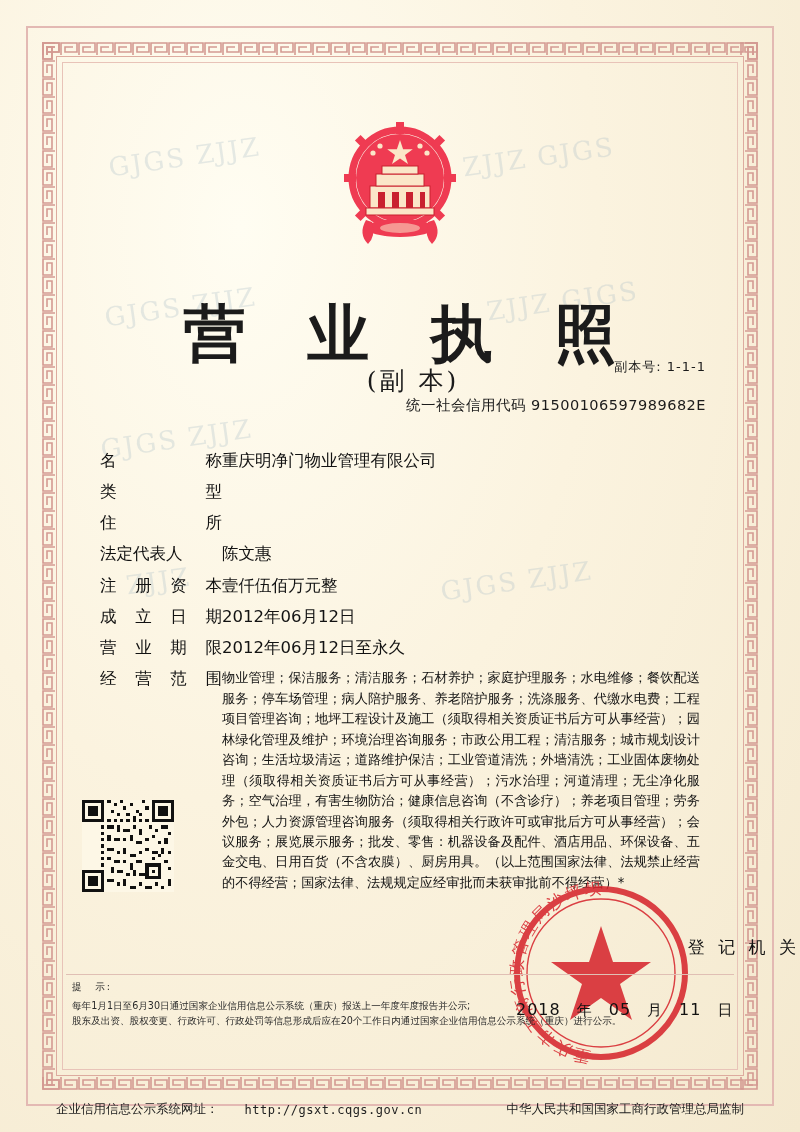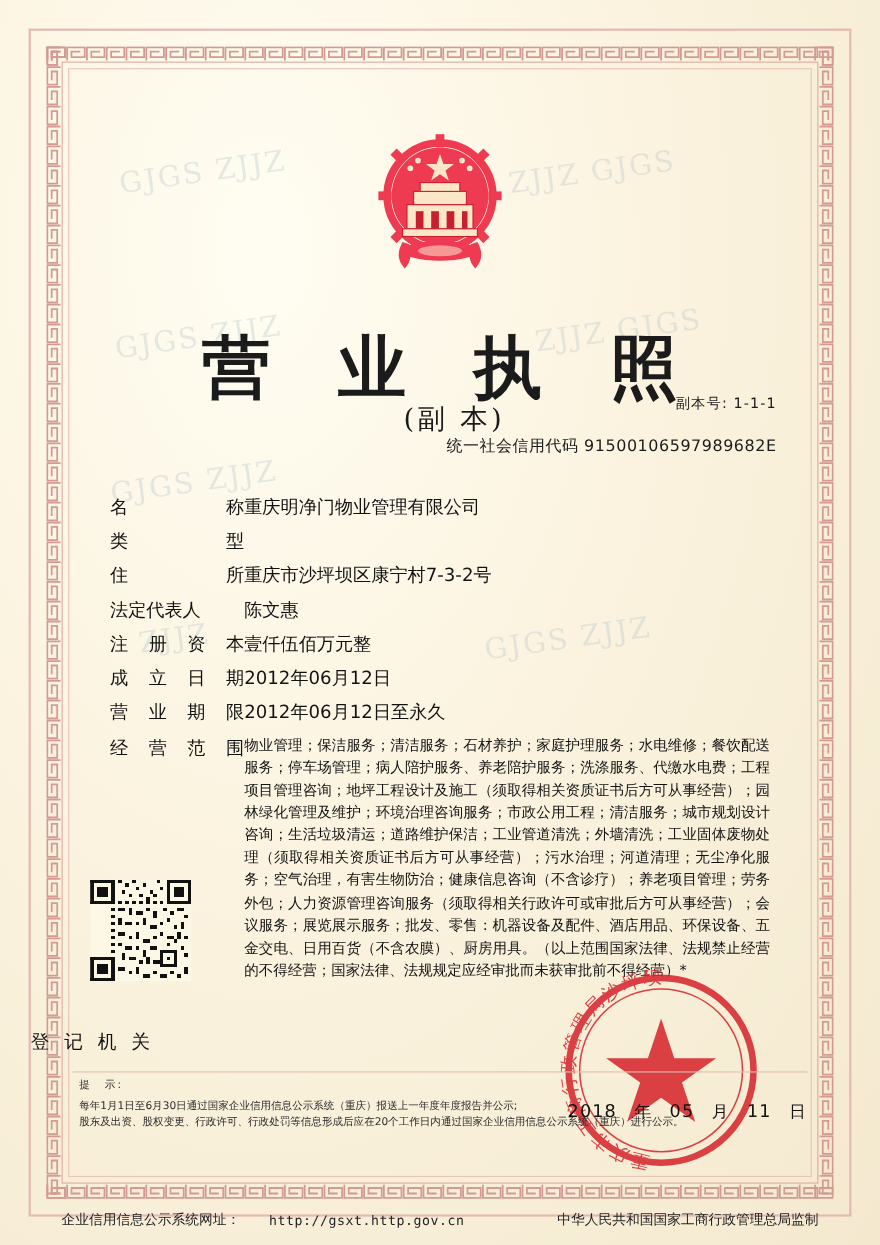--- a/index.html
+++ b/index.html
@@ -161,21 +161,21 @@
     height: 92px;
   }
   .qr svg { display:block; }
 
   
   .registry {
     position: absolute;
     left: 0;
     width: 100%;
     top: 936px;
-    text-align: left;
+    text-align: right;
     font-size: 17px;
     letter-spacing: 4px;
     color: #121212;
     padding-left: 28px;
     box-sizing: border-box;
   }
   
   .seal {
     position: absolute;
     left: 508px;
@@ -568,21 +568,20 @@
         <span>类</span>
         <span>型</span>
       </div>
     </div>
 
     <div class="row">
       <div class="row-label">
         <span>住</span>
         <span>所</span>
       </div>
-      <div class="row-value">重庆市沙坪坝区康宁村7-3-2号</div>
     </div>
 
     <div class="row">
       <div class="row-label">
         <span>法定代表人</span>
       </div>
       <div class="row-value">陈文惠</div>
     </div>
 
     <div class="row">
@@ -767,17 +766,17 @@
     <span class="num">2018</span>
     <span>年</span>
     <span class="num">05</span>
     <span>月</span>
     <span class="num">11</span>
     <span>日</span>
   </div>
 
   <div class="footer">
     <span class="left">企业信用信息公示系统网址：</span>
-    <span class="url">http://gsxt.http.gov.cn</span>
+    <span class="url">http://gsxt.cqgs.gov.cn</span>
     <span class="right">中华人民共和国国家工商行政管理总局监制</span>
   </div>
 
 </div>
 
 </body></html>

